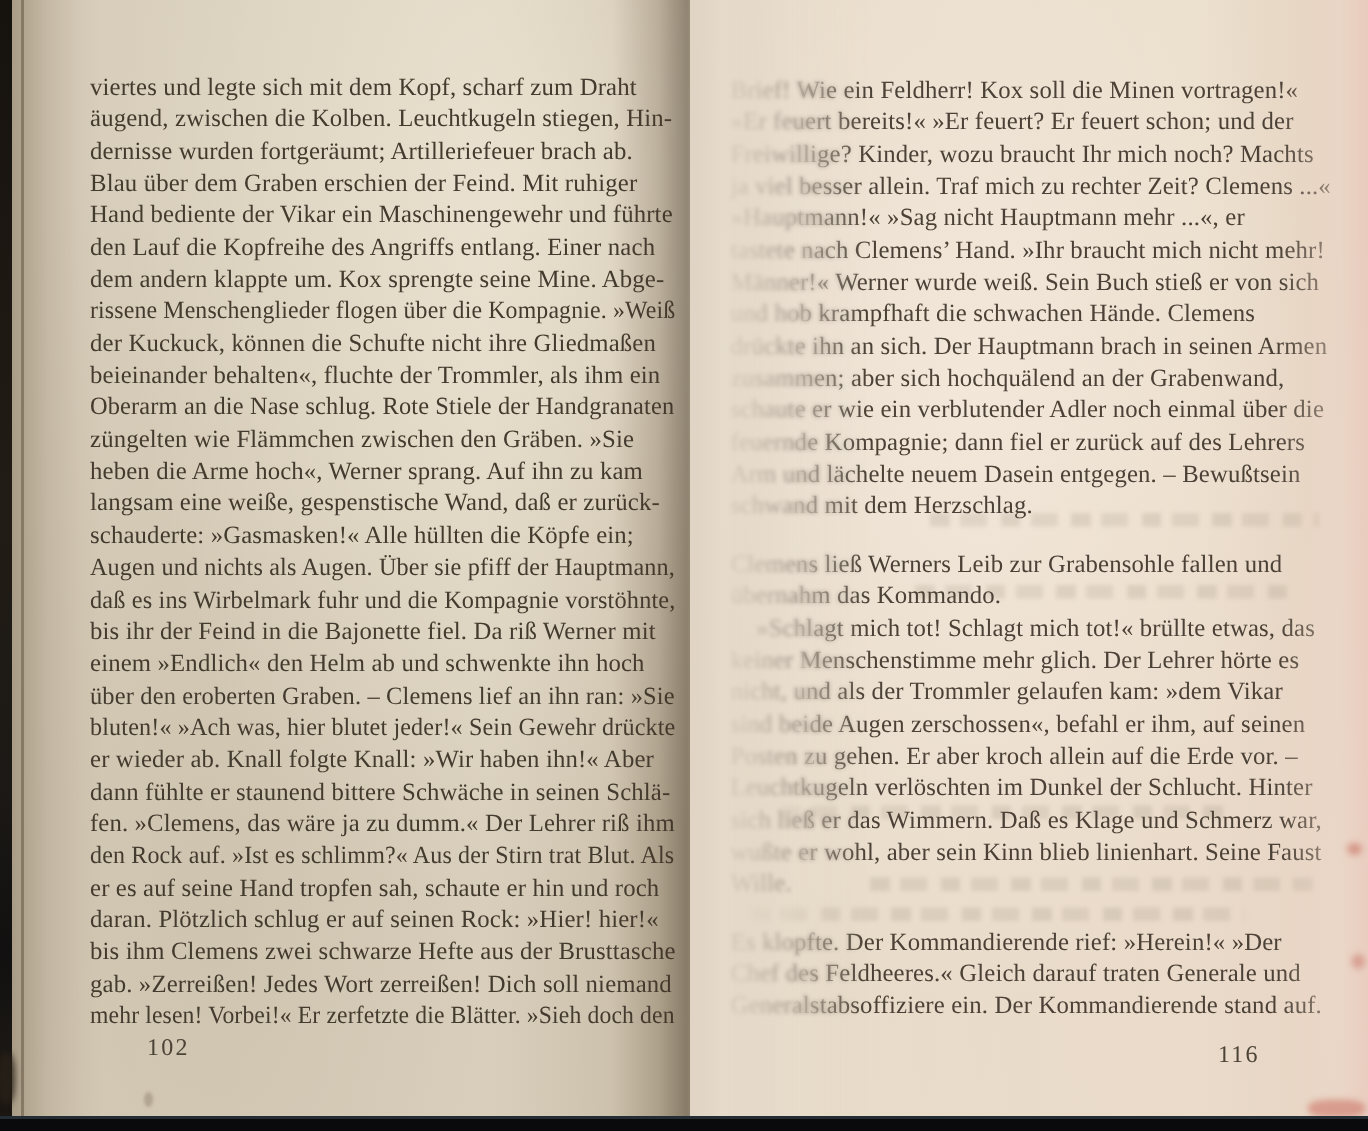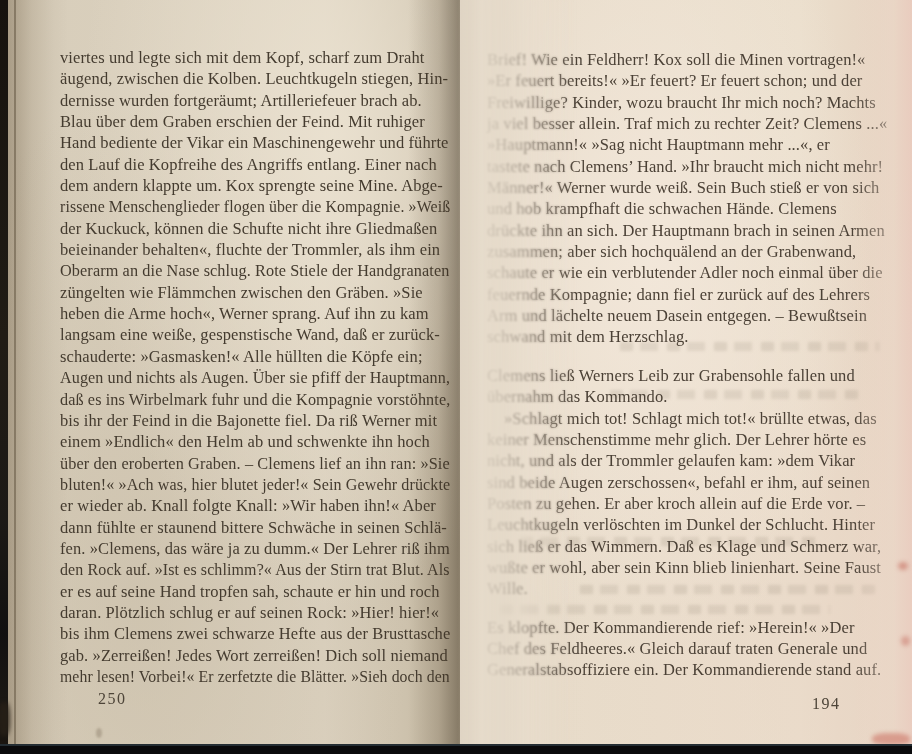--- a/index.html
+++ b/index.html
@@ -137,21 +137,21 @@
         <div class="line" style="transform: scaleX(1);">er wieder ab. Knall folgte Knall: »Wir haben ihn!« Aber</div>
         <div class="line" style="transform: scaleX(1);">dann fühlte er staunend bittere Schwäche in seinen Schlä-</div>
         <div class="line" style="transform: scaleX(0.997442);">fen. »Clemens, das wäre ja zu dumm.« Der Lehrer riß ihm</div>
         <div class="line" style="transform: scaleX(0.970149);">den Rock auf. »Ist es schlimm?« Aus der Stirn trat Blut. Als</div>
         <div class="line" style="transform: scaleX(1);">er es auf seine Hand tropfen sah, schaute er hin und roch</div>
         <div class="line" style="transform: scaleX(1);">daran. Plötzlich schlug er auf seinen Rock: »Hier! hier!«</div>
         <div class="line" style="transform: scaleX(1);">bis ihm Clemens zwei schwarze Hefte aus der Brusttasche</div>
         <div class="line" style="transform: scaleX(1);">gab. »Zerreißen! Jedes Wort zerreißen! Dich soll niemand</div>
         <div class="line" style="transform: scaleX(0.955882);">mehr lesen! Vorbei!« Er zerfetzte die Blätter. »Sieh doch den</div>
       </div>
-    <div class="pagenum pn-left">250</div>
+    <div class="pagenum pn-left">102</div>
   </div>
 
   <div class="page page-right">
     <div class="ghost g1"></div>
     <div class="ghost g2"></div>
     <div class="ghost g3"></div>
     <div class="ghost g4"></div>
     <div class="ghost g5"></div>
     <div class="textblock tb-right">
         <div class="line" style="transform: scaleX(1);">Brief! Wie ein Feldherr! Kox soll die Minen vortragen!«</div>
@@ -176,21 +176,21 @@
         <div class="line" style="transform: scaleX(1);">sind beide Augen zerschossen«, befahl er ihm, auf seinen</div>
         <div class="line" style="transform: scaleX(1);">Posten zu gehen. Er aber kroch allein auf die Erde vor. –</div>
         <div class="line" style="transform: scaleX(1);">Leuchtkugeln verlöschten im Dunkel der Schlucht. Hinter</div>
         <div class="line" style="transform: scaleX(1);">sich ließ er das Wimmern. Daß es Klage und Schmerz war,</div>
         <div class="line" style="transform: scaleX(1);">wußte er wohl, aber sein Kinn blieb linienhart. Seine Faust</div>
         <div class="line end" style="transform: scaleX(1);">Wille.</div>
         <div class="line gap" style="transform: scaleX(1);">Es klopfte. Der Kommandierende rief: »Herein!« »Der</div>
         <div class="line" style="transform: scaleX(1);">Chef des Feldheeres.« Gleich darauf traten Generale und</div>
         <div class="line" style="transform: scaleX(1);">Generalstabsoffiziere ein. Der Kommandierende stand auf.</div>
       </div>
-    <div class="pagenum pn-right">194</div>
+    <div class="pagenum pn-right">116</div>
   </div>
 
   <div class="overlay left-edge-shade"></div>
   <div class="overlay left-crease"></div>
   <div class="overlay gutter-shade"></div>
   <div class="overlay right-fade"></div>
   <div class="overlay right-edge-fade"></div>
 
   <div class="spine-black"></div>
   <div class="bottom-black"></div>

